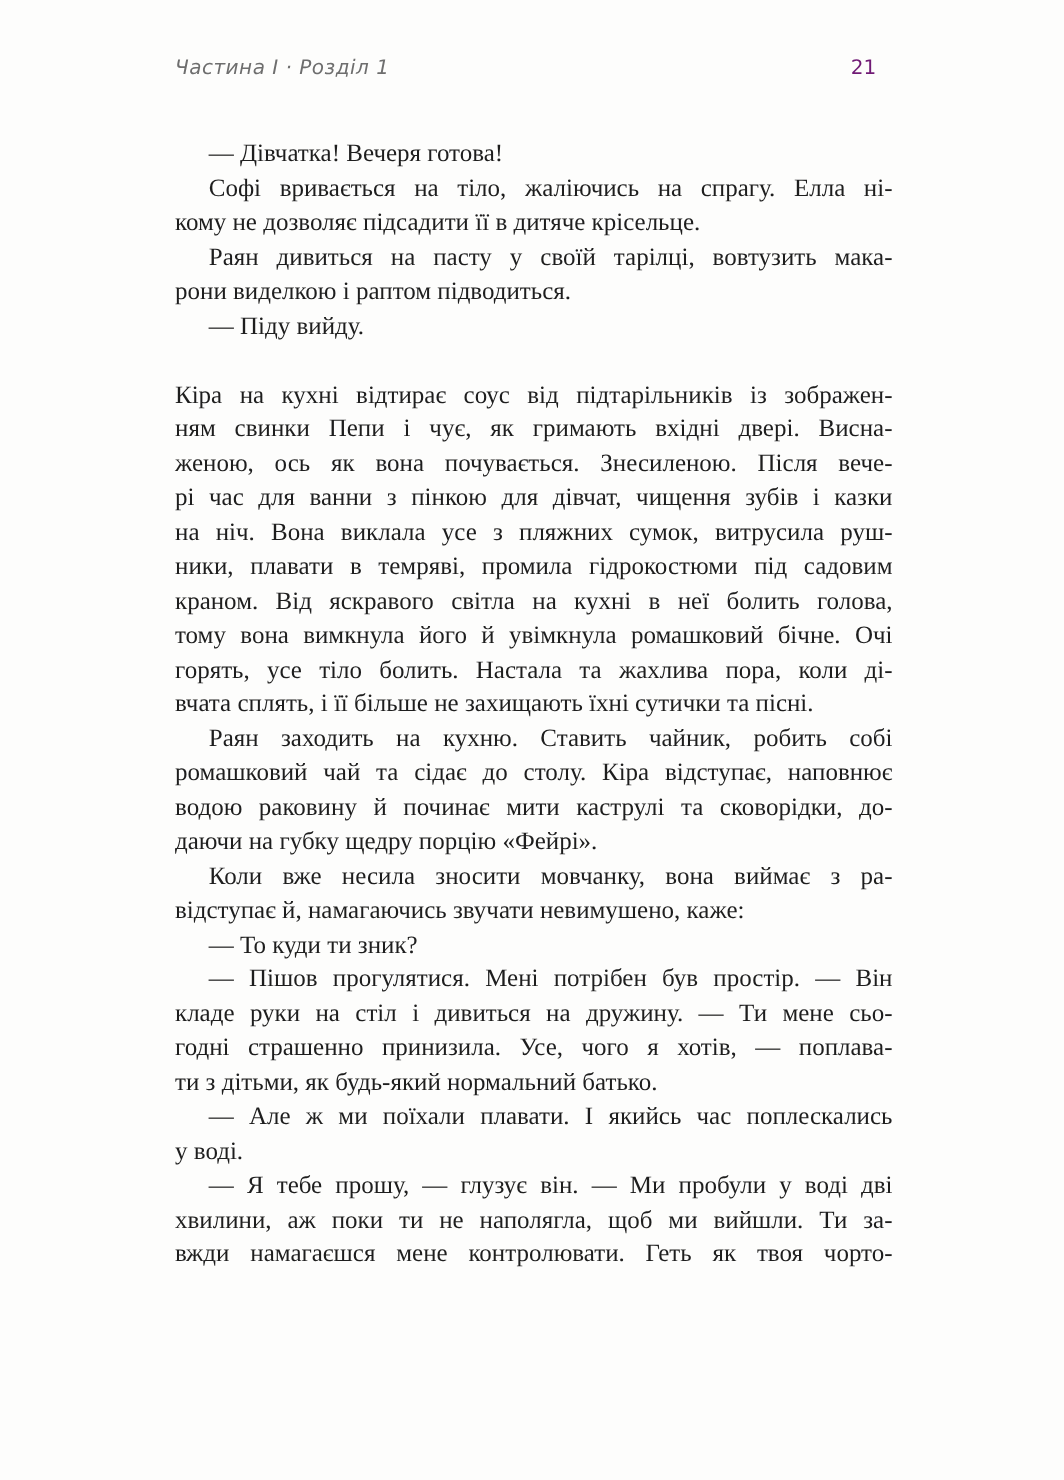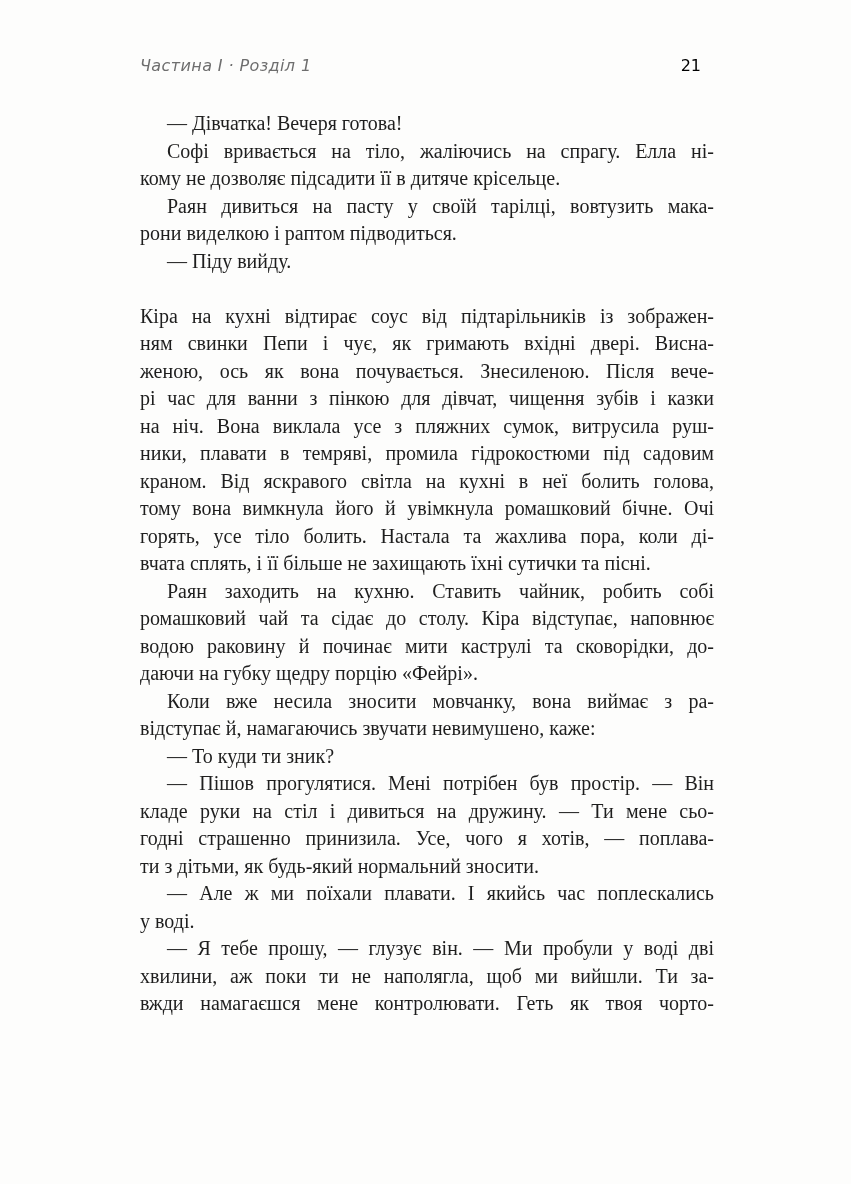--- a/index.html
+++ b/index.html
@@ -13,37 +13,37 @@
     height: 1184px;
     margin: 0 auto;
     background: #fdfdfc;
     overflow: hidden;
     font-family: "Liberation Serif", serif;
     color: #1e1e1e;
   }
   
   .running-head {
     position: absolute;
-    top: 56px;
+    top: 44px;
     left: 140px;
     width: 574px;
     display: flex;
     justify-content: space-between;
     align-items: flex-end;
     font-family: "DejaVu Sans", sans-serif;
   }
   .chapter-label {
     font-style: italic;
     font-size: 16px;
     letter-spacing: 0.4px;
     color: #6e6e6e;
   }
   .page-number {
     font-size: 16px;
-    color: #000000;
+    color: #701a75;
     padding-right: 13px;
   }
   
   .body-text {
     position: absolute;
     left: 140px;
     top: 110px;
     width: 574px;
     font-size: 20px;
     line-height: 27.5px;
@@ -108,21 +108,21 @@
         <div class="line indent">Коли вже несила зносити мовчанку, вона виймає з ра-</div>
         <div class="line last">відступає й, намагаючись звучати невимушено, каже:</div>
       </div>
       <div class="paragraph">
         <div class="line indent last">— То куди ти зник?</div>
       </div>
       <div class="paragraph">
         <div class="line indent">— Пішов прогулятися. Мені потрібен був простір. — Він</div>
         <div class="line">кладе руки на стіл і дивиться на дружину. — Ти мене сьо-</div>
         <div class="line">годні страшенно принизила. Усе, чого я хотів, — поплава-</div>
-        <div class="line last">ти з дітьми, як будь-який нормальний зносити.</div>
+        <div class="line last">ти з дітьми, як будь-який нормальний батько.</div>
       </div>
       <div class="paragraph">
         <div class="line indent">— Але ж ми поїхали плавати. І якийсь час поплескались</div>
         <div class="line last">у воді.</div>
       </div>
       <div class="paragraph">
         <div class="line indent">— Я тебе прошу, — глузує він. — Ми пробули у воді дві</div>
         <div class="line">хвилини, аж поки ти не наполягла, щоб ми вийшли. Ти за-</div>
         <div class="line">вжди намагаєшся мене контролювати. Геть як твоя чорто-</div>
       </div>

